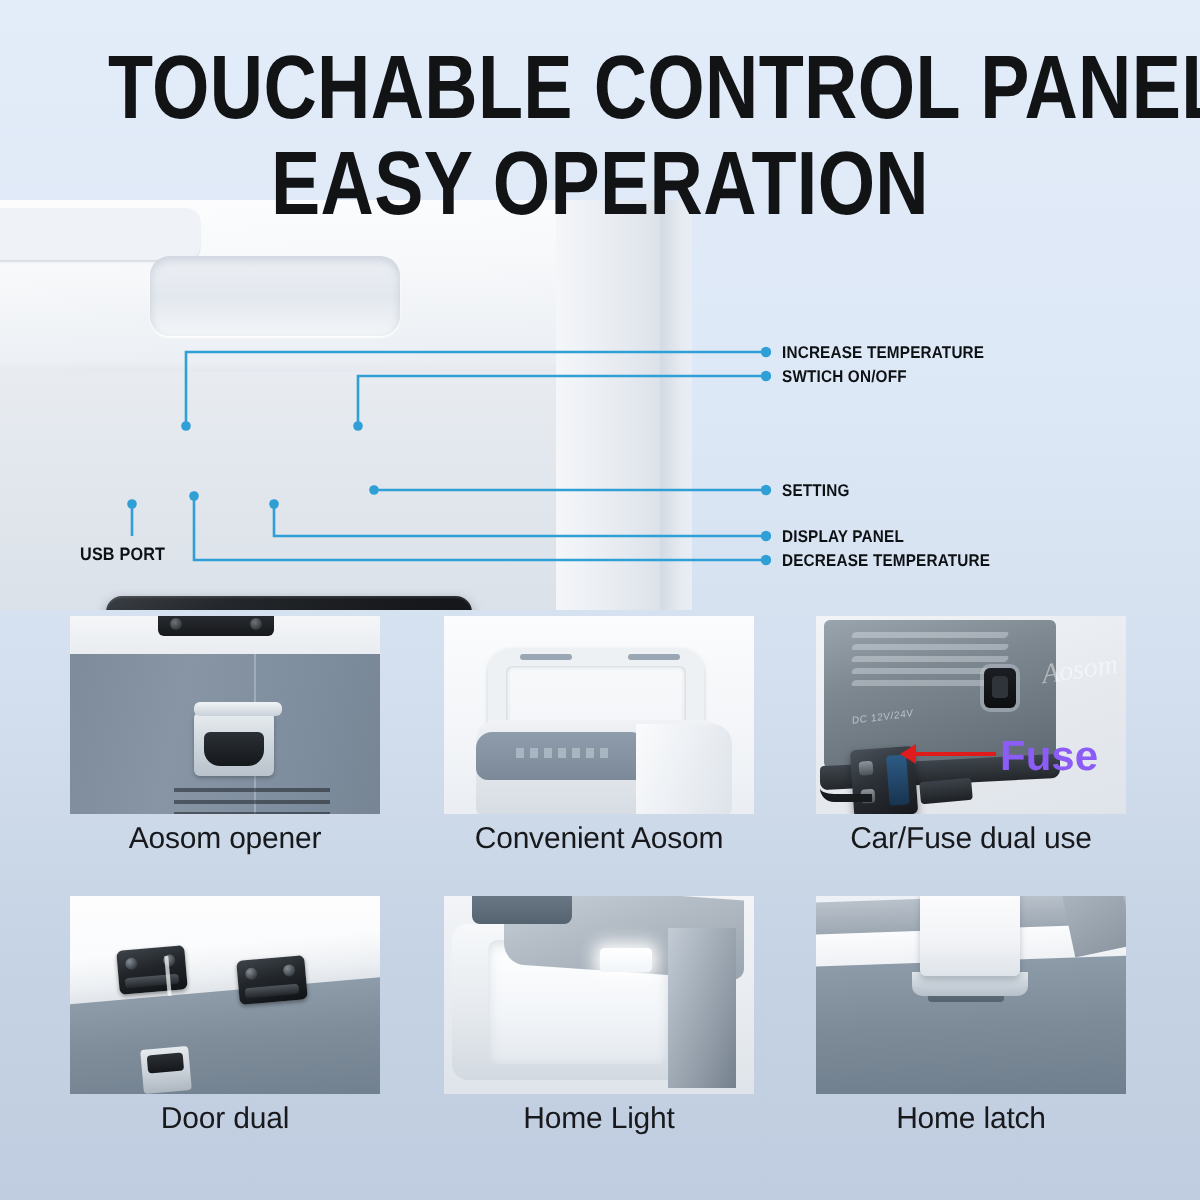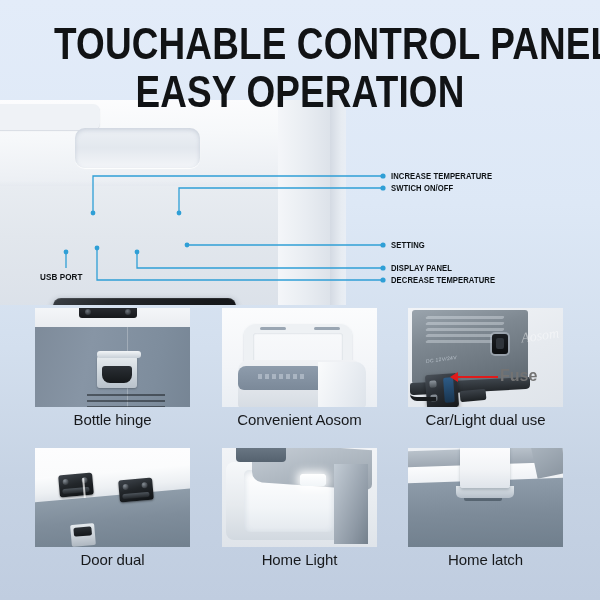--- a/index.html
+++ b/index.html
@@ -207,22 +207,22 @@
     background: linear-gradient(180deg,#2d5b86,#18344f); }
   .t-cd-cap { position:absolute; left:52px; top:82px; width:26px; height:11px;
     background: linear-gradient(180deg,#3c4249,#1d2124); border-radius: 2px; transform: rotate(-5deg); }
   .t-cd-cord { position:absolute; left:2px; top:86px; width:26px; height:7px;
     border-bottom: 4px solid #191c1f; border-radius: 0 0 0 12px; }
   .t-cd-wm { position:absolute; right:4px; top:20px; color: rgba(255,255,255,0.45);
     font-size: 14px; font-style: italic; font-family:"Liberation Serif",serif; transform: rotate(-8deg); }
   .t-cd-fuse-line { position:absolute; left:46px; top:68px; width:44px; height:2px; background:#e01b1b; }
   .t-cd-fuse-arrow { position:absolute; left:42px; top:64px; width:0; height:0;
     border-top:5px solid transparent; border-bottom:5px solid transparent; border-right:8px solid #e01b1b; }
-  .t-cd-fuse-txt { position:absolute; left:92px; top:59px; color:#737373;
-    font-size:16px; font-weight:900; font-family:"Liberation Sans",sans-serif; }
+  .t-cd-fuse-txt { position:absolute; left:92px; top:59px; color:#8b5cf6;
+    font-size:21px; font-weight:900; font-family:"Liberation Sans",sans-serif; }
 
   
   .t-dh-bg { position:absolute; left:0; top:0; width:100%; height:100%;
     background: linear-gradient(180deg,#fdfdfe 0%,#f8fafb 48%,#eef1f4 100%); }
   .t-dh-lid { position:absolute; left:-6px; top:22px; width:130%; height:26px;
     background: linear-gradient(180deg,#fbfcfd 0%,#edf0f3 60%,#dde2e8 100%);
     transform: rotate(-5deg); }
   .t-dh-body { position:absolute; left:-6px; top:46px; width:130%; height:60px;
     background: linear-gradient(180deg,#8e9ca9 0%,#7f8d9b 40%,#71808e 100%);
     transform: rotate(-5deg); }
@@ -361,21 +361,21 @@
           <i style="left:6px;"></i>
           <i style="left:46px;"></i>
         </div>
       <div class="t-bo-body"></div>
       <div class="t-bo-seam"></div>
       <div class="t-bo-open"></div>
       <div class="t-bo-vent" style="top:86px;"></div>
       <div class="t-bo-vent" style="top:92px;"></div>
       <div class="t-bo-vent" style="top:98px;"></div>
     </div>
-    <div class="cap">Bottle hinge</div>
+    <div class="cap">Aosom opener</div>
   </div>
 
   <div class="cell" style="left:222px; top:0px; width:155px;">
     <div class="thumb">
       <div class="t-hd-bg"></div>
       <div class="t-hd-bar"></div>
       <div class="t-hd-grip" style="left:38px; width:26px;"></div>
       <div class="t-hd-grip" style="left:92px; width:26px;"></div>
       <div class="t-hd-body"></div>
       <div class="t-hd-band"></div>
@@ -402,21 +402,21 @@
           <i style="top:20px;"></i>
           <b></b>
       </div>
       <div class="t-cd-cap"></div>
       <div class="t-cd-cord"></div>
       <div class="t-cd-wm">Aosom</div>
       <div class="t-cd-fuse-arrow"></div>
       <div class="t-cd-fuse-line"></div>
       <div class="t-cd-fuse-txt">Fuse</div>
     </div>
-    <div class="cap">Car/Light dual use</div>
+    <div class="cap">Car/Fuse dual use</div>
   </div>
 
   <div class="cell" style="left:35px; top:140px; width:155px;">
     <div class="thumb">
       <div class="t-dh-bg"></div>
       <div class="t-dh-lid"></div>
       <div class="t-dh-body"></div>
       <div class="t-dh-hinge" style="left:24px;">
         <i style="left:4px;"></i>
           <i style="left:23px;"></i>

